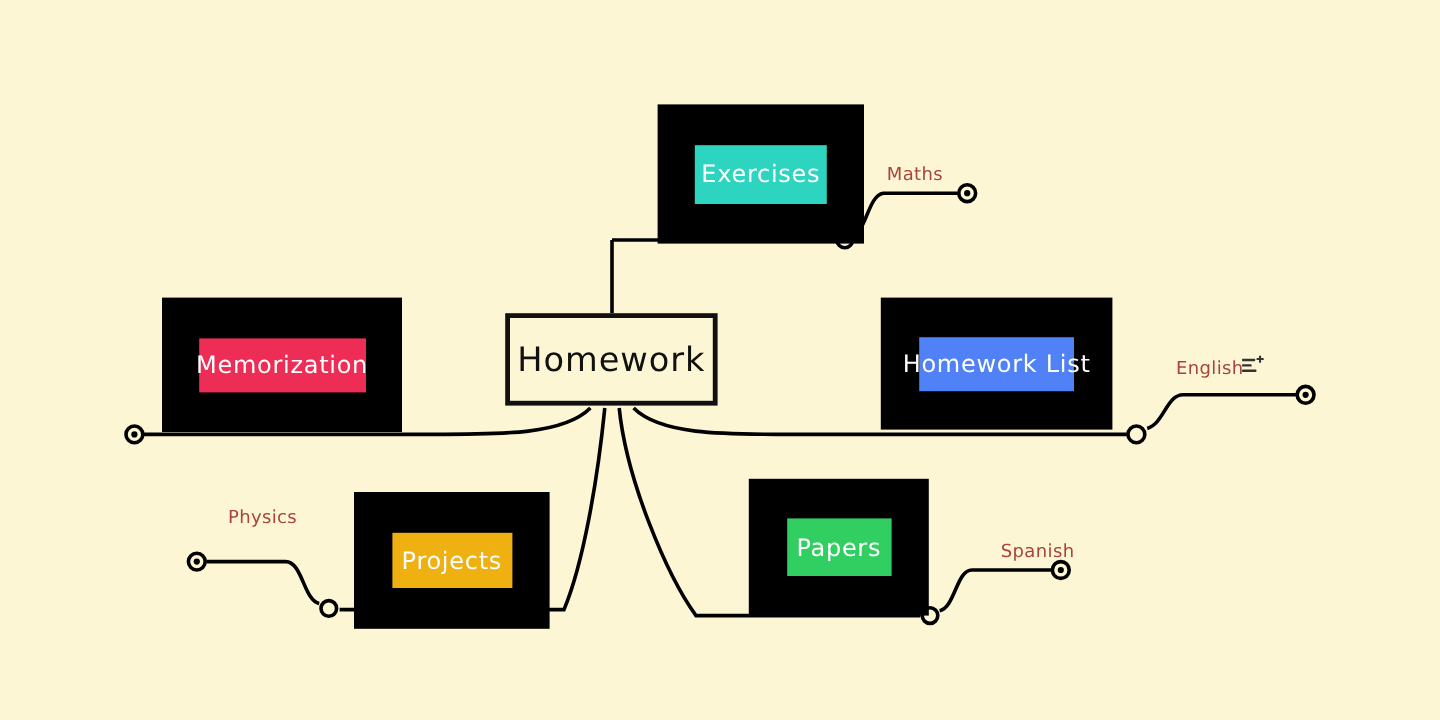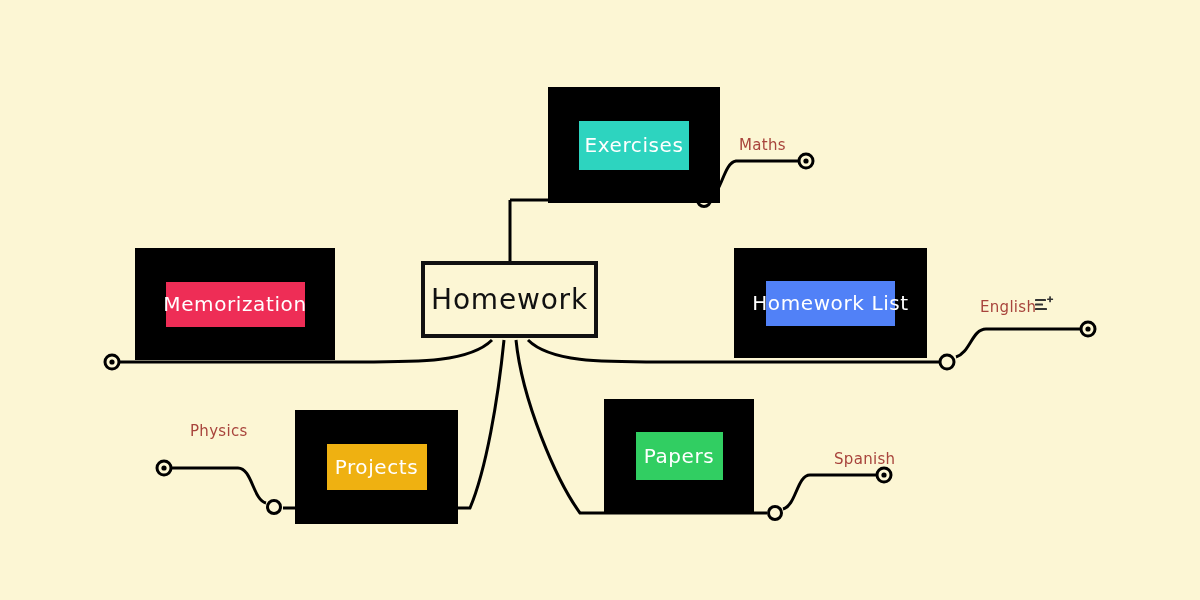--- a/index.html
+++ b/index.html
@@ -153,21 +153,21 @@
       <span>Homework List</span>
     </div>
   </div>
 
   <div class="branch" style="left:295px; top:394px; width:163px; height:114px;margin-top:16px;">
     <div class="chip" style="width:100px; height:46px; background:#EFB111;">
       <span>Projects</span>
     </div>
   </div>
 
-  <div class="branch" style="left:604px; top:399px; width:150px; height:114px;">
+  <div class="branch" style="left:624px; top:399px; width:150px; height:114px;">
     <div class="chip" style="width:87px; height:48px; background:#31CE62;">
       <span>Papers</span>
     </div>
   </div>
 
   <div id="central-node">
     <span class="central-label">Homework</span>
   </div>
 
   <div class="subject" style="left:739px; top:136px;">

